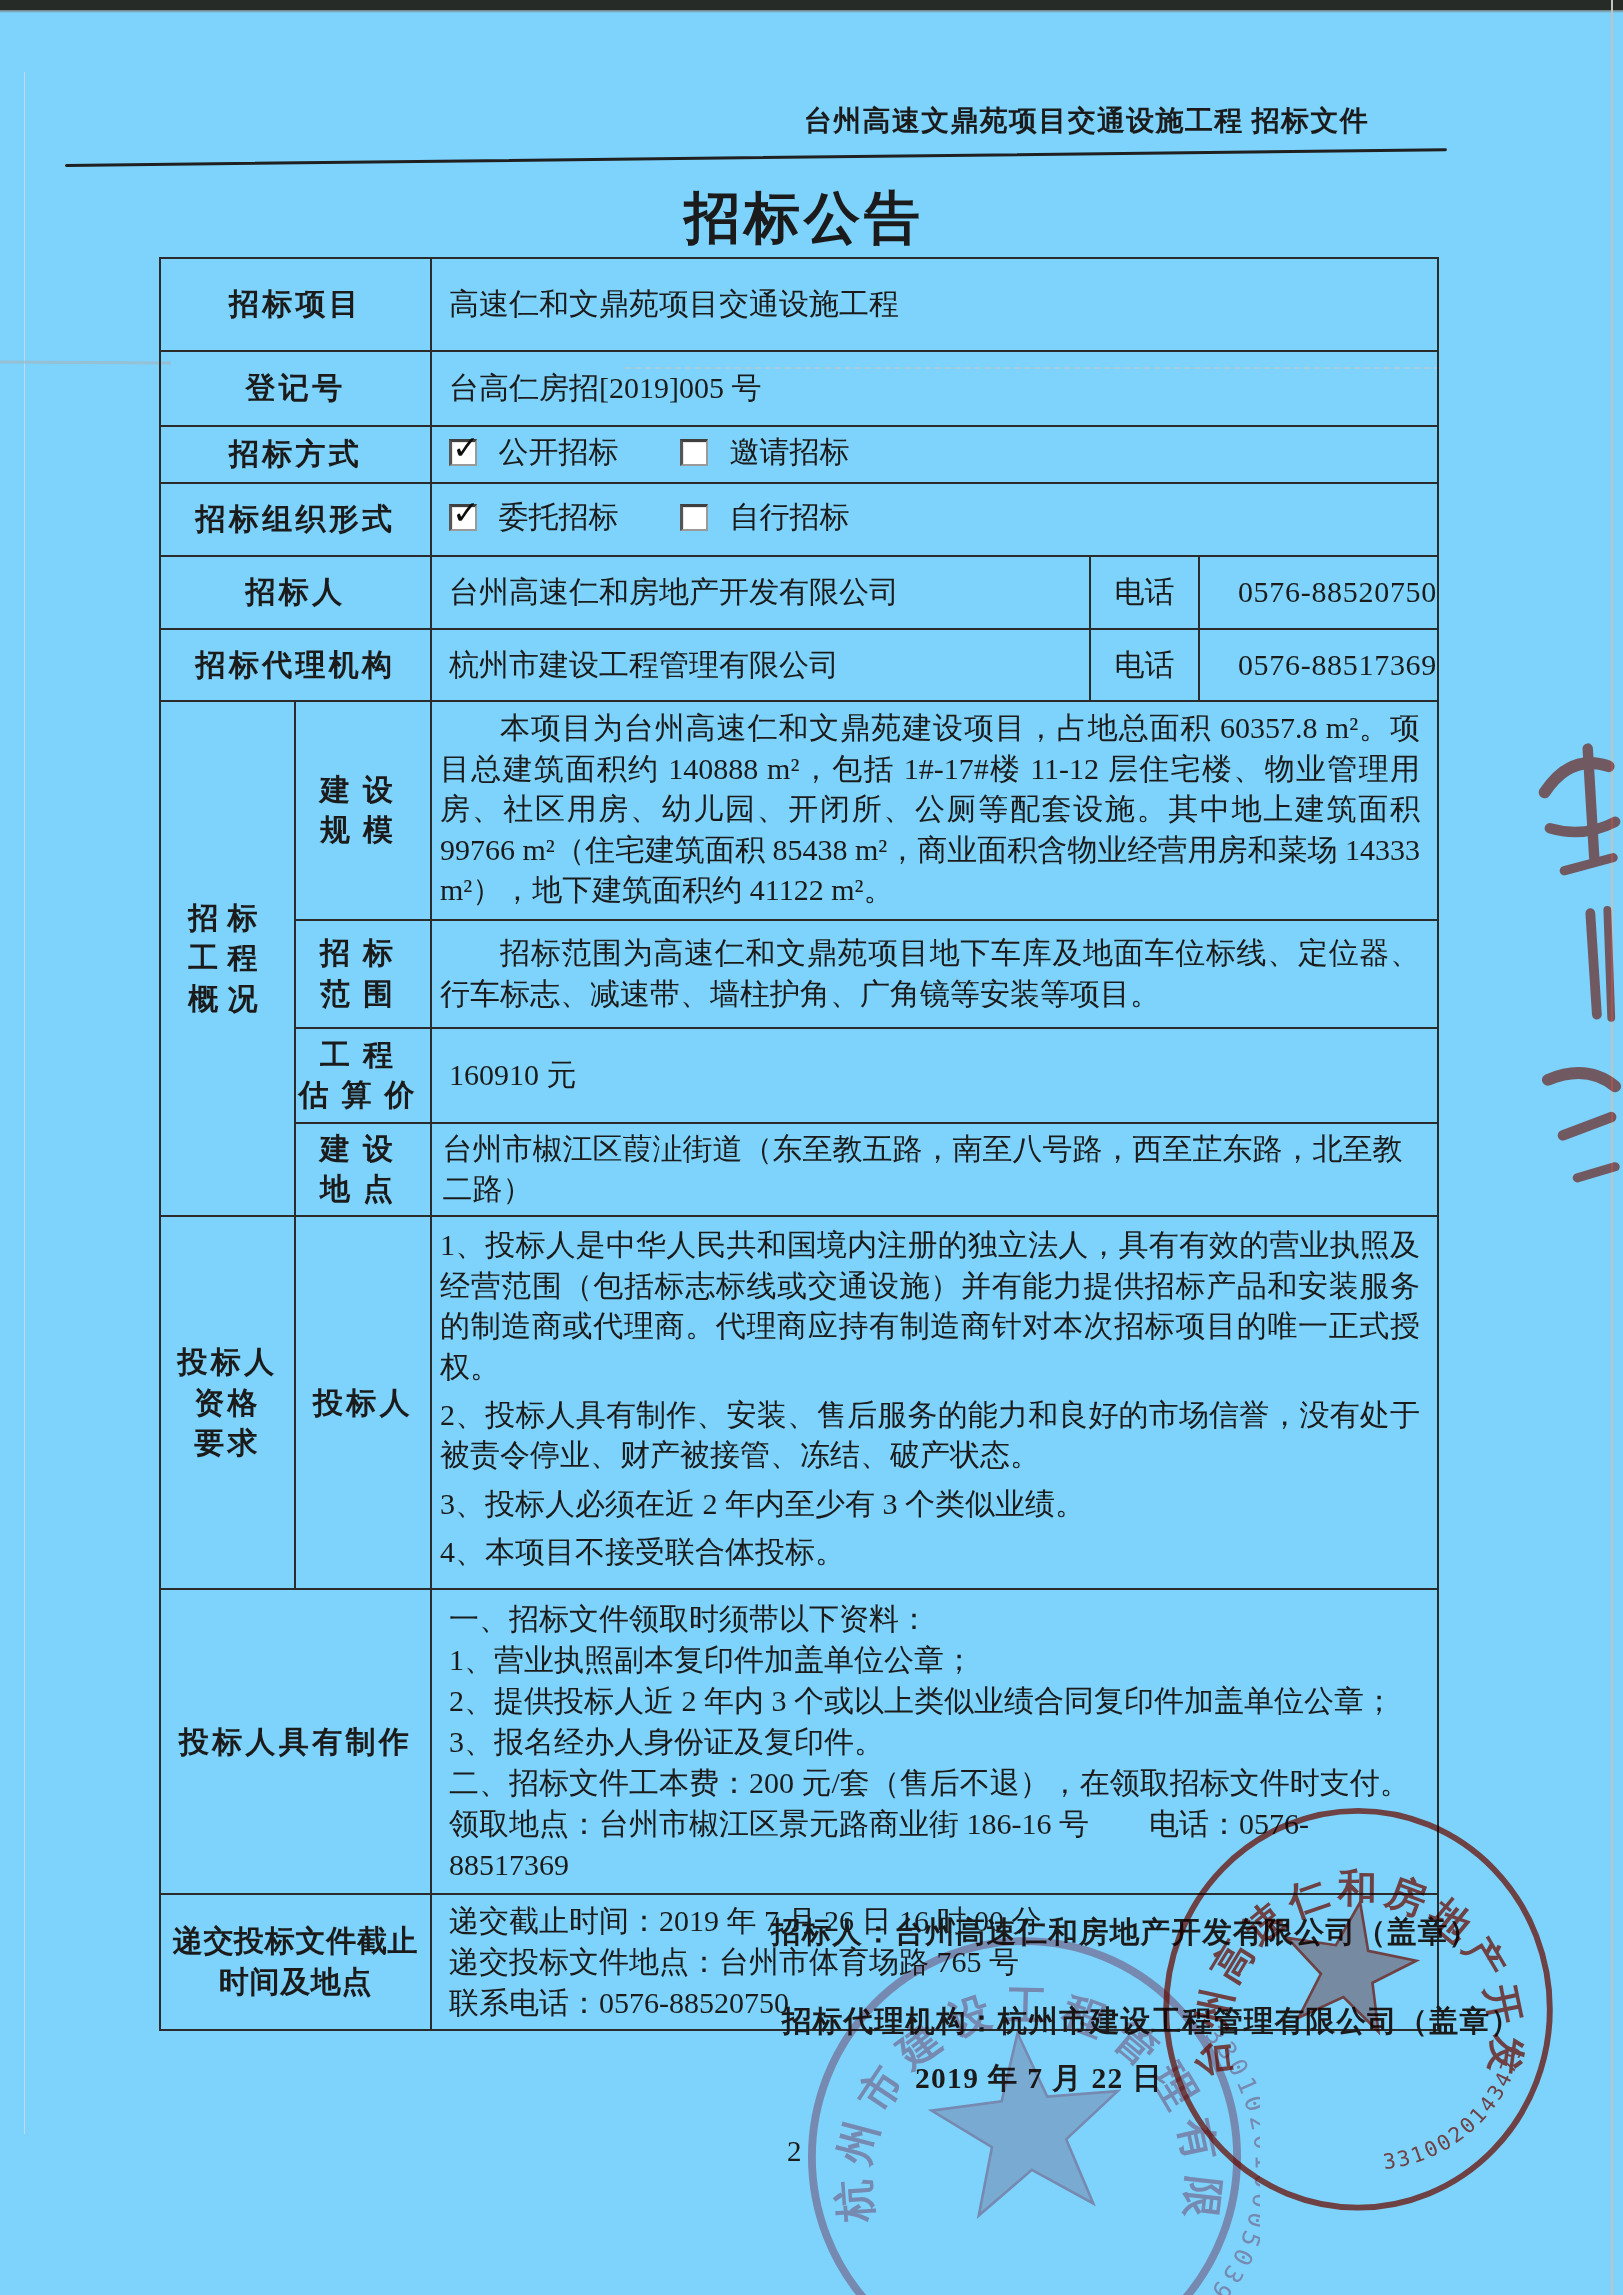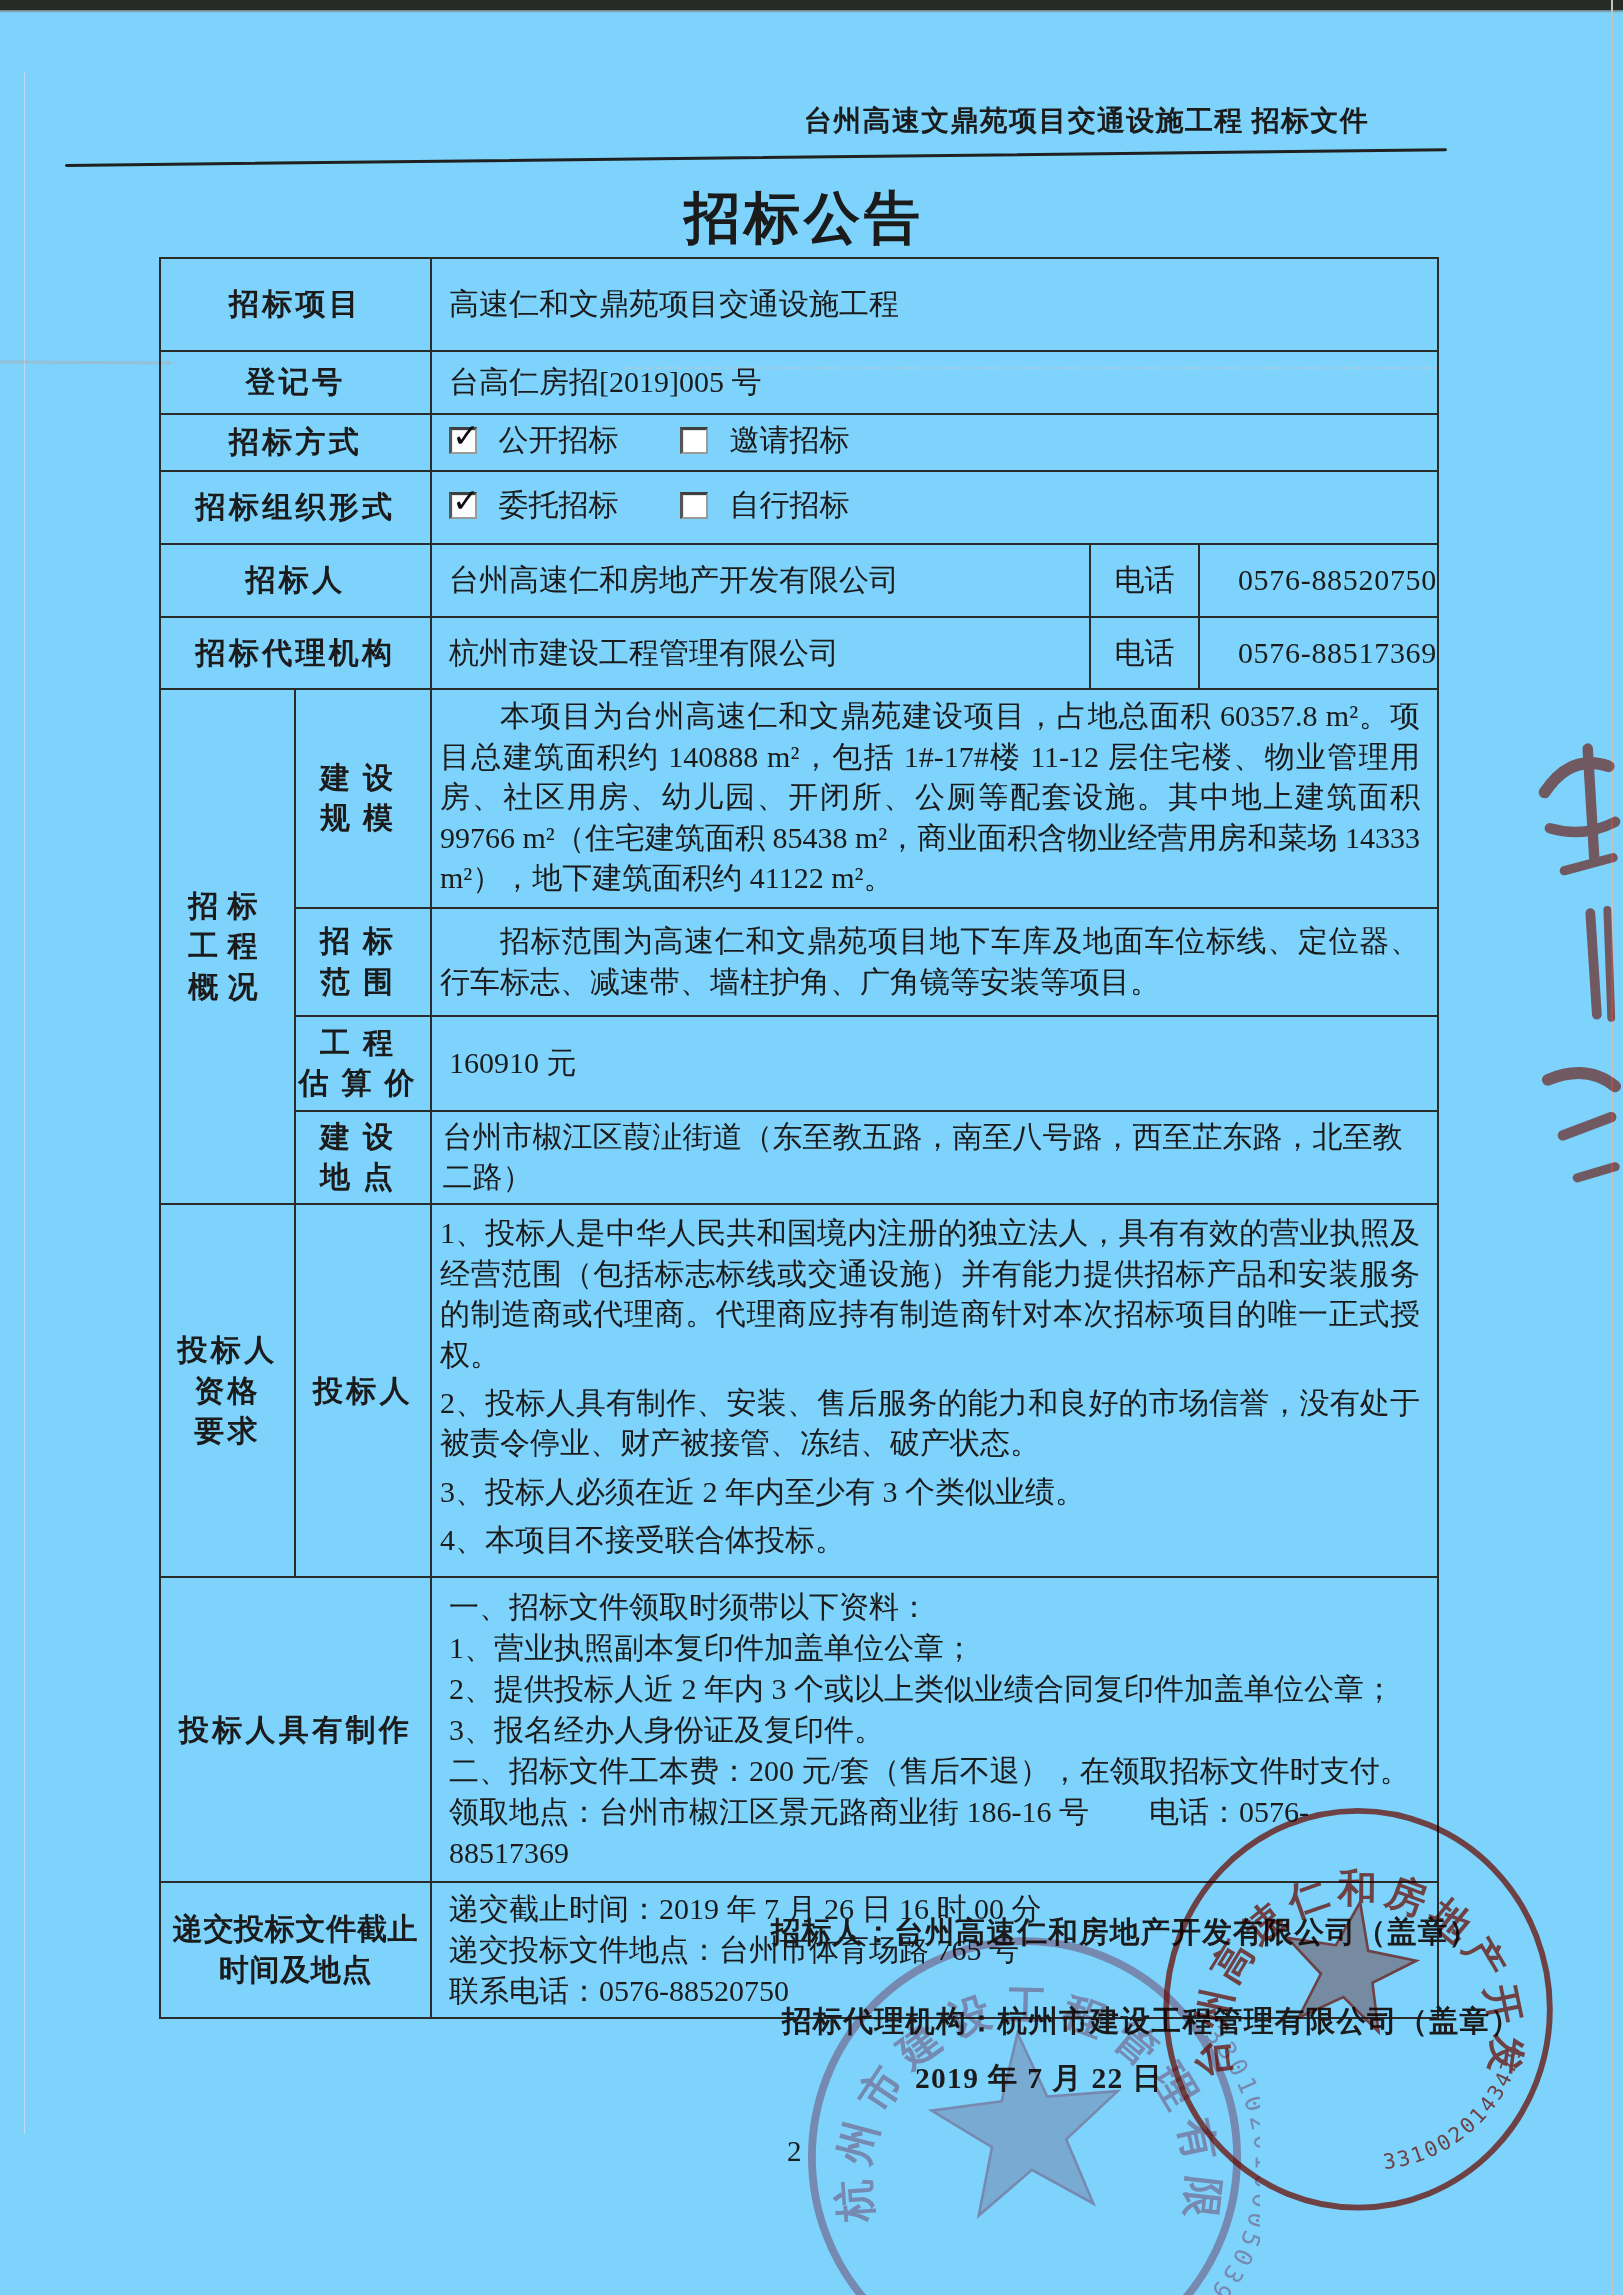--- a/index.html
+++ b/index.html
@@ -91,21 +91,21 @@
         <col style="width:109px">
         <col style="width:239px">
       </colgroup>
 
     <tbody>
         <tr style="height:93px">
       <td colspan="2" class="lab">招标项目</td>
       <td colspan="3" class="val">高速仁和文鼎苑项目交通设施工程</td>
     </tr>
 
-    <tr style="height:63px">
+    <tr style="height:75px">
       <td colspan="2" class="lab">登记号</td>
       <td colspan="3" class="val">台高仁房招[2019]005 号</td>
     </tr>
 
     <tr style="height:51px">
       <td colspan="2" class="lab">招标方式</td>
       <td colspan="3" class="val">
         <span class="opt">
           <span class="cb checked">
                 <i class="mark">✓</i>

